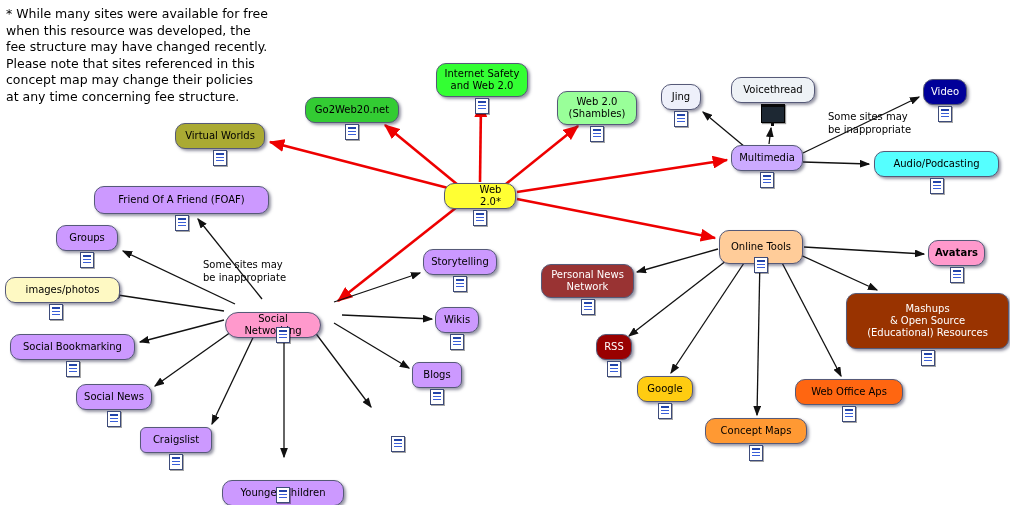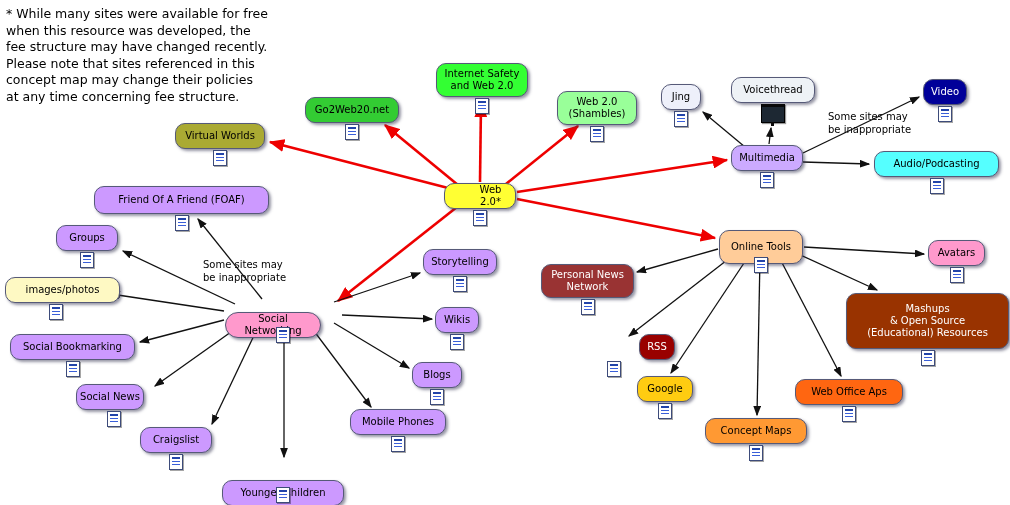--- a/index.html
+++ b/index.html
@@ -119,53 +119,52 @@
     <div class="res-icon" style="left: 938px; top: 106px;"></div>
     <div class="node" style="left: 731px; top: 145px; width: 72px; height: 26px; background: rgb(204, 170, 255); color: rgb(0, 0, 0);">Multimedia</div>
     <div class="res-icon" style="left: 760px; top: 172px;"></div>
     <div class="node" style="left: 874px; top: 151px; width: 125px; height: 26px; background: rgb(85, 255, 255); color: rgb(0, 0, 0);">Audio/Podcasting</div>
     <div class="res-icon" style="left: 929.5px; top: 178px;"></div>
     <div class="node" style="left: 719px; top: 230px; width: 84px; height: 34px; background: rgb(255, 204, 153); color: rgb(0, 0, 0);">Online Tools</div>
     <div class="res-icon" style="left: 754px; top: 257px;"></div>
     <div class="node" style="left: 541px; top: 264px; width: 93px; height: 34px; background: rgb(153, 51, 51); color: rgb(255, 255, 255);">Personal News
 Network</div>
     <div class="res-icon" style="left: 580.5px; top: 299px;"></div>
-    <div class="node" style="left: 596px; top: 334px; width: 36px; height: 26px; background: rgb(153, 0, 0); color: rgb(255, 255, 255); margin-left: 43px;">RSS</div>
+    <div class="node" style="left: 596px; top: 334px; width: 36px; height: 26px; background: rgb(153, 0, 0); color: rgb(255, 255, 255);">RSS</div>
     <div class="res-icon" style="left: 607px; top: 361px;"></div>
     <div class="node" style="left: 637px; top: 376px; width: 56px; height: 26px; background: rgb(255, 204, 17); color: rgb(0, 0, 0);">Google</div>
     <div class="res-icon" style="left: 658px; top: 403px;"></div>
     <div class="node" style="left: 705px; top: 418px; width: 102px; height: 26px; background: rgb(255, 153, 51); color: rgb(0, 0, 0);">Concept Maps</div>
     <div class="res-icon" style="left: 749px; top: 445px;"></div>
     <div class="node" style="left: 795px; top: 379px; width: 108px; height: 26px; background: rgb(255, 102, 17); color: rgb(0, 0, 0);">Web Office Aps</div>
     <div class="res-icon" style="left: 842px; top: 406px;"></div>
     <div class="node" style="left: 846px; top: 293px; width: 163px; height: 56px; background: rgb(153, 51, 0); color: rgb(255, 255, 255);">Mashups
 &amp; Open Source
 (Educational) Resources</div>
     <div class="res-icon" style="left: 920.5px; top: 350px;"></div>
-    <div class="node" style="left: 928px; top: 240px; width: 57px; height: 26px; background: rgb(255, 153, 204); color: rgb(0, 0, 0);">Avatars</div>
+    <div class="node" style="left: 928px; top: 240px; width: 57px; height: 26px; background: rgb(255, 153, 204); color: rgb(0, 0, 0); font-weight: bold;">Avatars</div>
     <div class="res-icon" style="left: 949.5px; top: 267px;"></div>
     <div class="node" style="left: 225px; top: 312px; width: 96px; height: 26px; background: rgb(255, 153, 204); color: rgb(0, 0, 0); border-radius: 13px;">Social Networking</div>
     <div class="res-icon" style="left: 276px; top: 327px;"></div>
     <div class="node" style="left: 94px; top: 186px; width: 175px; height: 28px; background: rgb(204, 153, 255); color: rgb(0, 0, 0);">Friend Of A Friend (FOAF)</div>
     <div class="res-icon" style="left: 174.5px; top: 215px;"></div>
     <div class="node" style="left: 56px; top: 225px; width: 62px; height: 26px; background: rgb(204, 153, 255); color: rgb(0, 0, 0);">Groups</div>
     <div class="res-icon" style="left: 80px; top: 252px;"></div>
     <div class="node" style="left: 5px; top: 277px; width: 115px; height: 26px; background: #fef9c3; color: rgb(0, 0, 0);">images/photos</div>
     <div class="res-icon" style="left: 48.5px; top: 304px;"></div>
     <div class="node" style="left: 10px; top: 334px; width: 125px; height: 26px; background: rgb(204, 153, 255); color: rgb(0, 0, 0);">Social Bookmarking</div>
     <div class="res-icon" style="left: 65.5px; top: 361px;"></div>
-    <div class="node" style="left: 76px; top: 384px; width: 68px; height: 26px; background: rgb(204, 153, 255); color: rgb(0, 0, 0);">Social News</div>
+    <div class="node" style="left: 76px; top: 384px; width: 76px; height: 26px; background: rgb(204, 153, 255); color: rgb(0, 0, 0);">Social News</div>
     <div class="res-icon" style="left: 107px; top: 411px;"></div>
-    <div class="node" style="left: 140px; top: 427px; width: 72px; height: 26px; background: rgb(204, 153, 255); color: rgb(0, 0, 0);">Craigslist</div>
+    <div class="node" style="left: 140px; top: 427px; width: 72px; height: 26px; background: rgb(204, 153, 255); color: rgb(0, 0, 0); border-radius: 6px;">Craigslist</div>
     <div class="res-icon" style="left: 169px; top: 454px;"></div>
     <div class="node" style="left: 222px; top: 460px; width: 122px; height: 26px; background: rgb(204, 153, 255); color: rgb(0, 0, 0); margin-top: 20px;">Younger Children</div>
     <div class="res-icon" style="left: 276px; top: 487px;"></div>
-    <div class="node" style="left: 350px; top: 409px; width: 96px; height: 26px; background: rgb(204, 153, 255); color: rgb(0, 0, 0);">Mobile Phones</div>
     <div class="res-icon" style="left: 391px; top: 436px;"></div>
-    <div class="node" style="left: 412px; top: 362px; width: 50px; height: 26px; background: rgb(204, 153, 255); color: rgb(0, 0, 0);">Blogs</div>
+    <div class="node" style="left: 412px; top: 362px; width: 50px; height: 26px; background: rgb(204, 153, 255); color: rgb(0, 0, 0); border-radius: 7px;">Blogs</div>
     <div class="res-icon" style="left: 430px; top: 389px;"></div>
     <div class="node" style="left: 435px; top: 307px; width: 44px; height: 26px; background: rgb(204, 153, 255); color: rgb(0, 0, 0);">Wikis</div>
     <div class="res-icon" style="left: 450px; top: 334px;"></div>
     <div class="node" style="left: 423px; top: 249px; width: 74px; height: 26px; background: rgb(204, 153, 255); color: rgb(0, 0, 0);">Storytelling</div>
     <div class="res-icon" style="left: 453px; top: 276px;"></div>
     <div class="note" style="left: 828px; top: 110px;">Some sites may
 be inappropriate</div>
     <div class="note" style="left: 203px; top: 258px;">Some sites may
 be inappropriate</div>
   </div>

